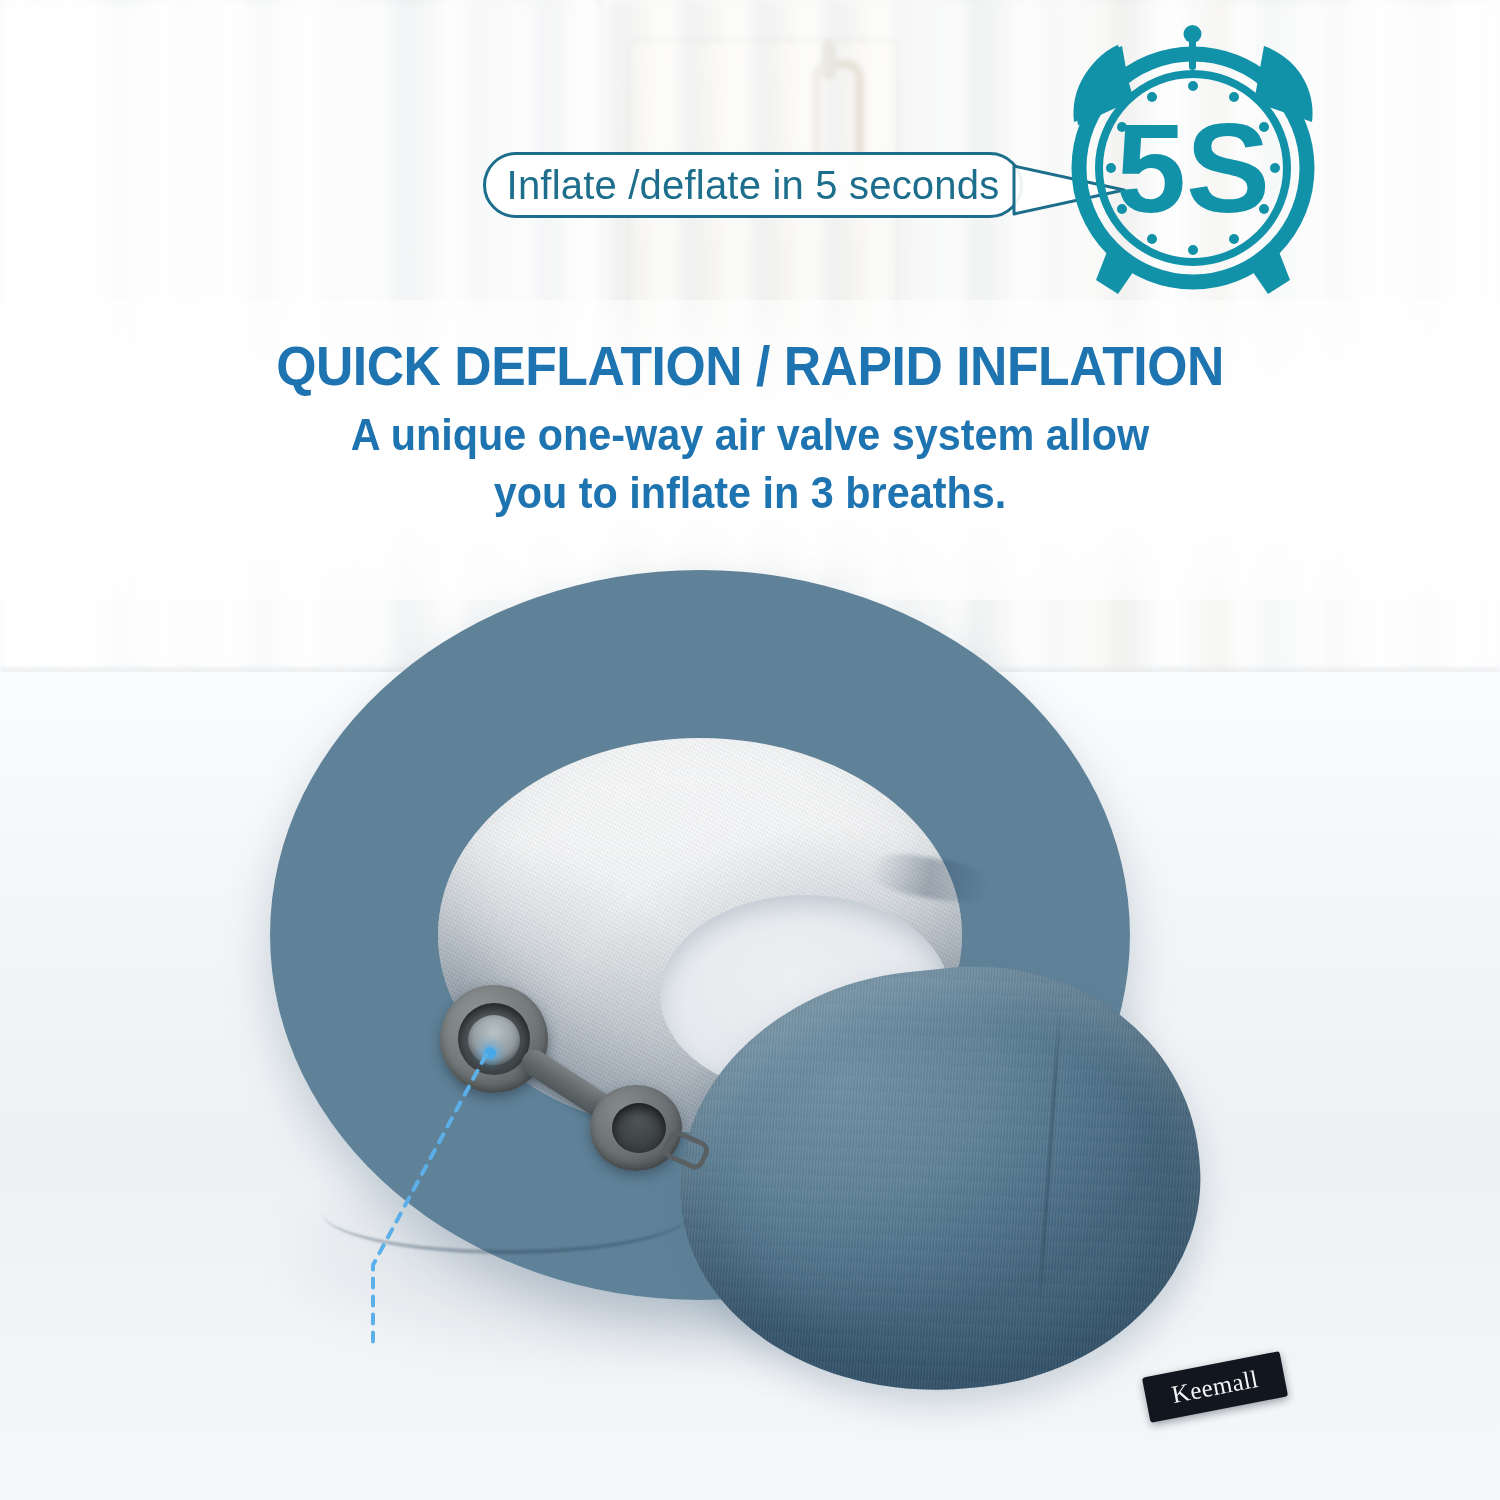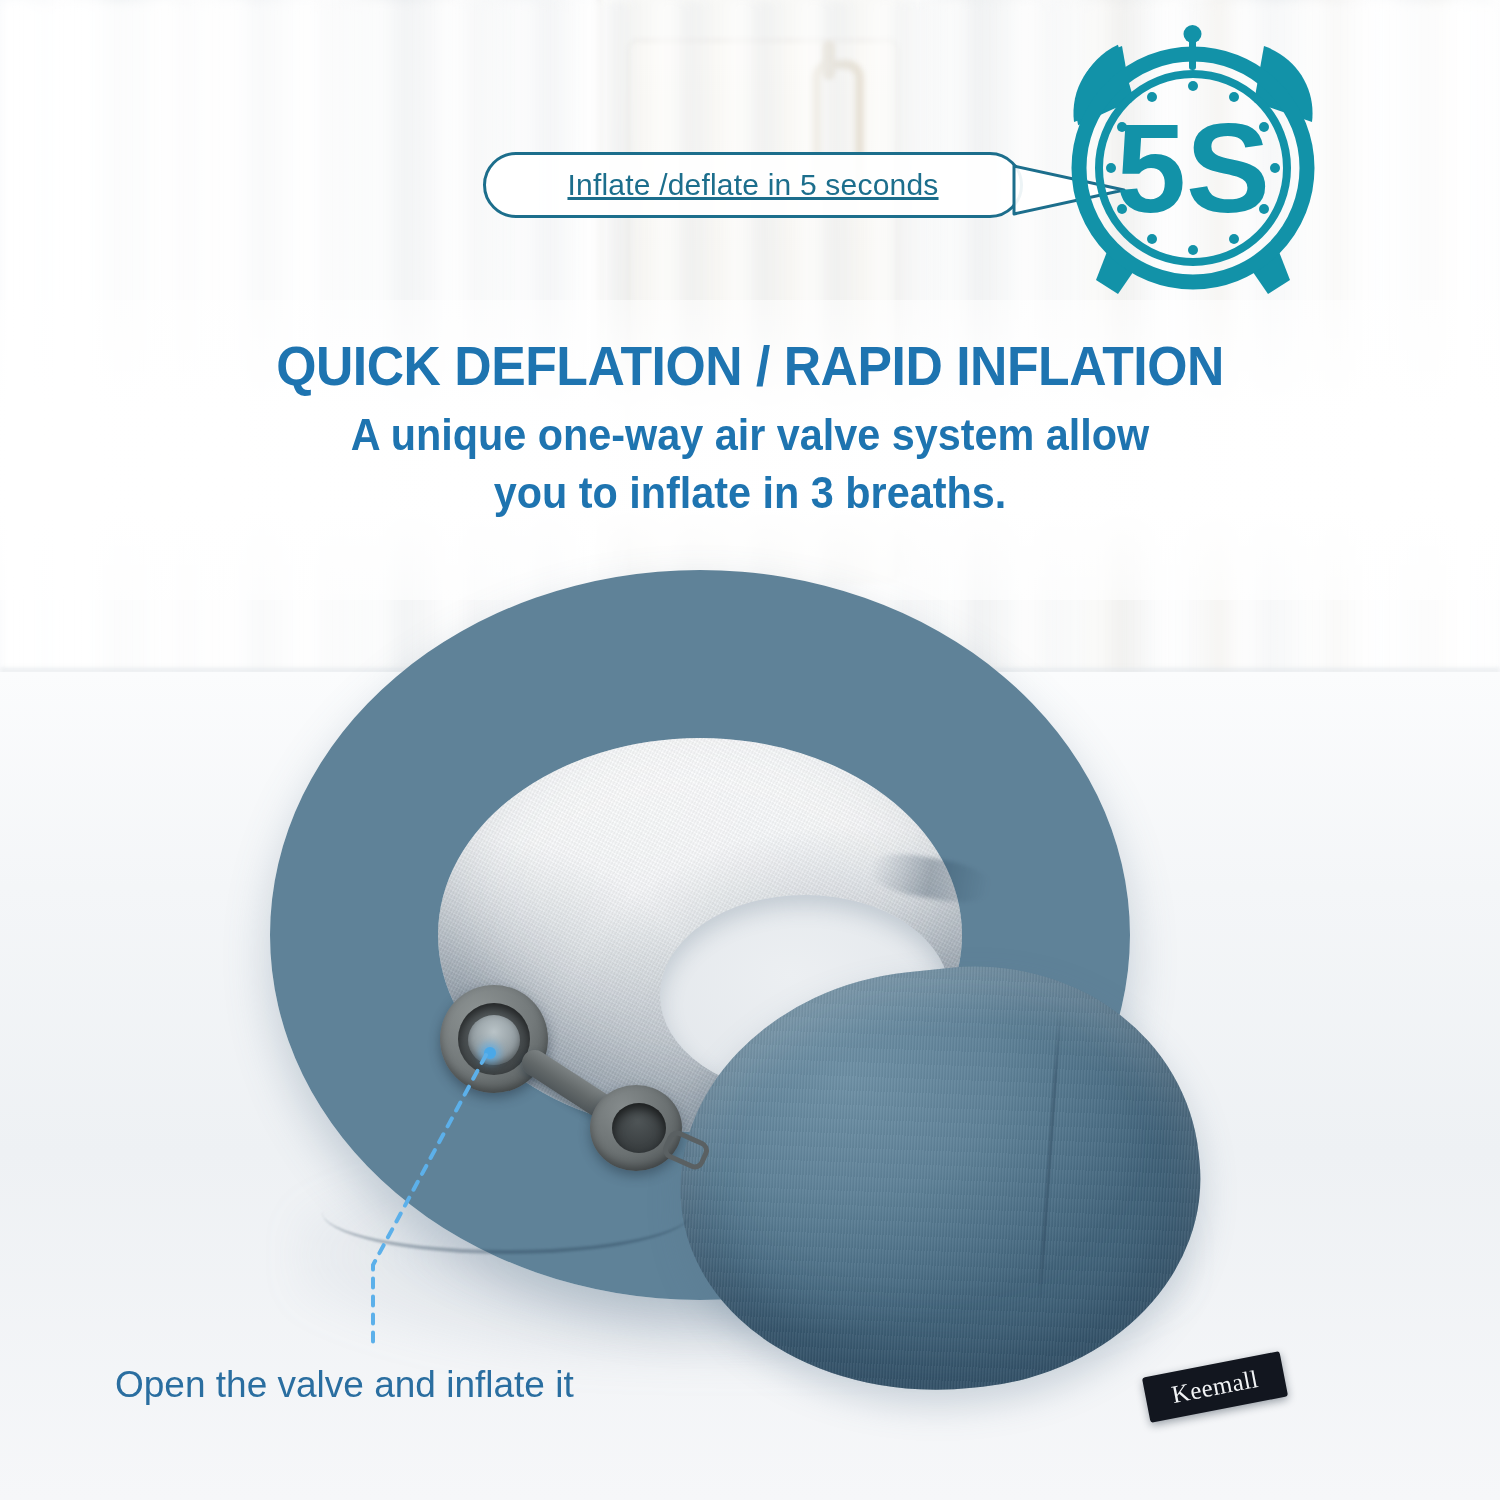--- a/index.html
+++ b/index.html
@@ -341,25 +341,24 @@
     width: 540px; height: 66px;
     border: 3px solid #1c6e8c;
     border-radius: 34px;
     background: rgba(255,255,255,0.90);
     display: flex;
     align-items: center;
     justify-content: center;
     box-sizing: border-box;
   }
   .bubble-text {
-    font-size: 30px;
+    font-size: 40px;
     color: #1c6e8c;
     letter-spacing: 0.2px;
     white-space: nowrap;
-    text-decoration: underline;
   }
   .bubble-tail { position: absolute; left: 1012px; top: 160px; width: 130px; height: 60px; }
 
   
   .clock { position: absolute; left: 1048px; top: 18px; width: 290px; height: 285px; }
 
   
   .headline {
     position: absolute;
     left: 0; top: 334px;
@@ -511,19 +510,18 @@
     </g>
     <text x="145" y="150" text-anchor="middle" dominant-baseline="central" font-family="Liberation Sans, sans-serif" font-size="126" font-weight="bold" fill="#1292a8">5S</text>
   </svg>
 
   <div class="headline">QUICK DEFLATION / RAPID INFLATION</div>
   <div class="subhead">
     <span class="subhead-l1">A unique one-way air valve system allow</span>
     <span class="subhead-l2">you to inflate in 3 breaths.</span>
   </div>
 
-  <div class="caption">Open the valve and inflate it</div>
 
   <div class="brand-tag">
     <span class="brand-text">Keemall</span>
   </div>
 
 </div>
 
 </body></html>

